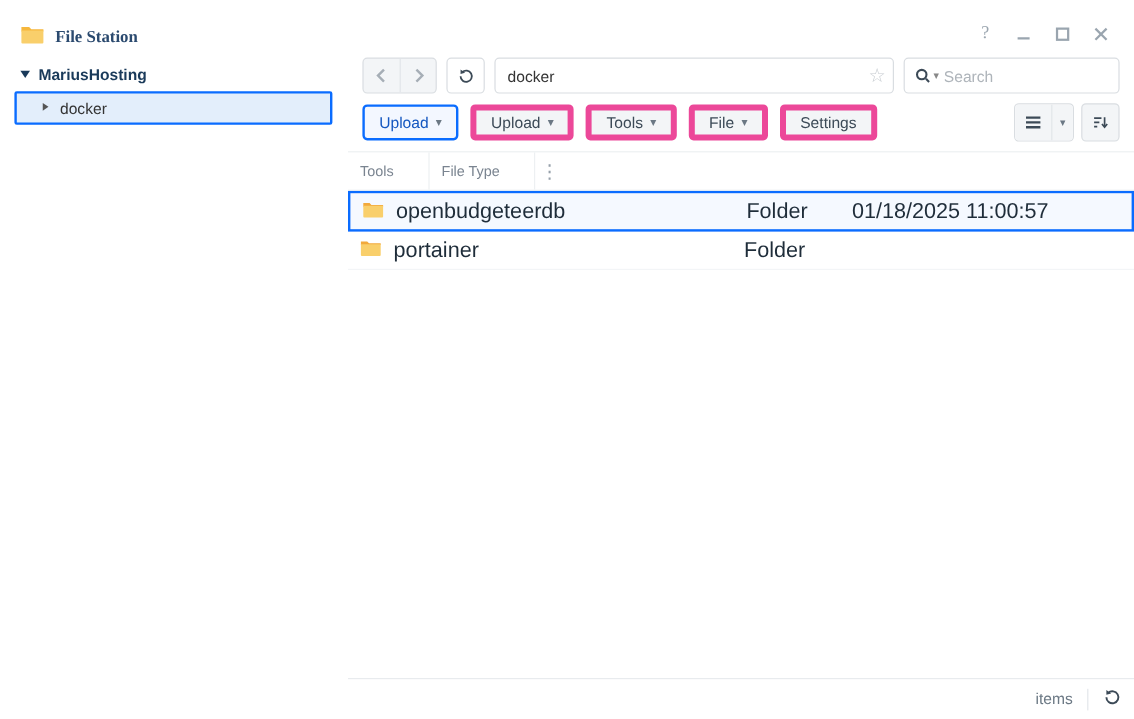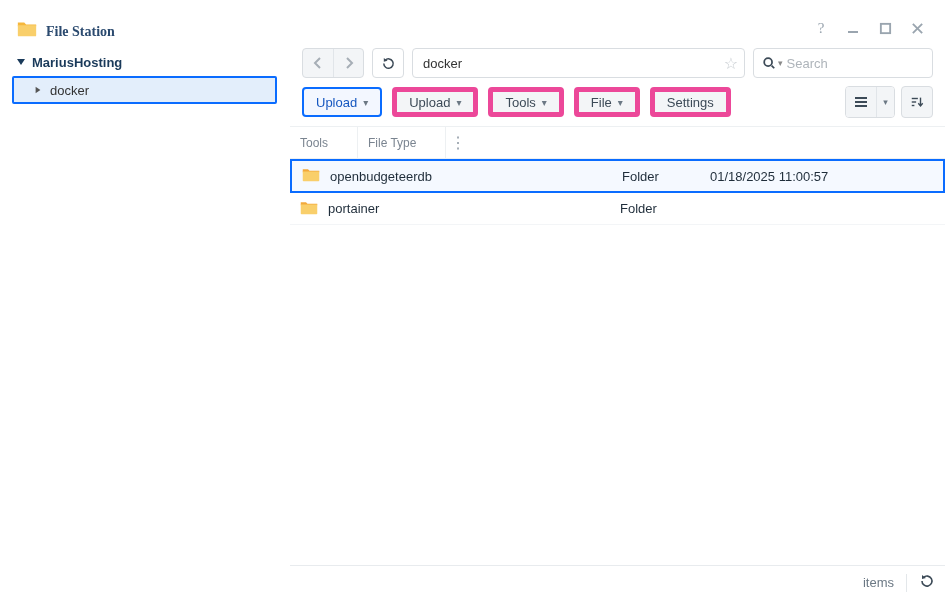--- a/index.html
+++ b/index.html
@@ -56,21 +56,21 @@
   .thead { display:flex; align-items:center; height:32px; color:#7a8490; font-size:12px; border-bottom:1px solid #edf0f2; padding:0 4px 0 0; }
   .th { padding:0 10px; display:flex; align-items:center; height:100%; border-right:1px solid #edf0f2; cursor:pointer; }
   .th.name { flex: 0 0 252px; }
   .th.size { flex: 0 0 68px; }
   .th.type { flex: 0 0 88px; }
   .th.date { flex: 1; border-right:none; }
   .th .sort-caret { font-size:9px; margin-left:4px; color:#96a0aa; }
   .th-more { width:24px; display:flex; align-items:center; justify-content:center; color:#96a0aa; cursor:pointer; font-size:16px; }
 
   .tbody { flex:1; overflow:auto; }
-  .row { display:flex; align-items:center; height:32px; border-bottom:1px solid #f3f5f7; font-size:13px; color:#1f2d3a; }
+  .row { display:flex; align-items:center; height:32px; border-bottom:1px solid #f3f5f7; font-size:18px; color:#1f2d3a; }
   .row.selected { border:2px solid #0a6cff; background:#f5f9ff; height:34px; }
   .cell { padding:0 10px; display:flex; align-items:center; height:100%; }
   .cell.name { flex: 0 0 252px; gap:10px; }
   .cell.size { flex: 0 0 68px; }
   .cell.type { flex: 0 0 88px; }
   .cell.date { flex: 1; }
   .folder-icon { width:18px; height:15px; }
 
   
   .statusbar { height:34px; border-top:1px solid #e8ebee; display:flex; align-items:center; justify-content:flex-end; padding:0 10px; gap:12px; color:#6b7884; font-size:13px; }

